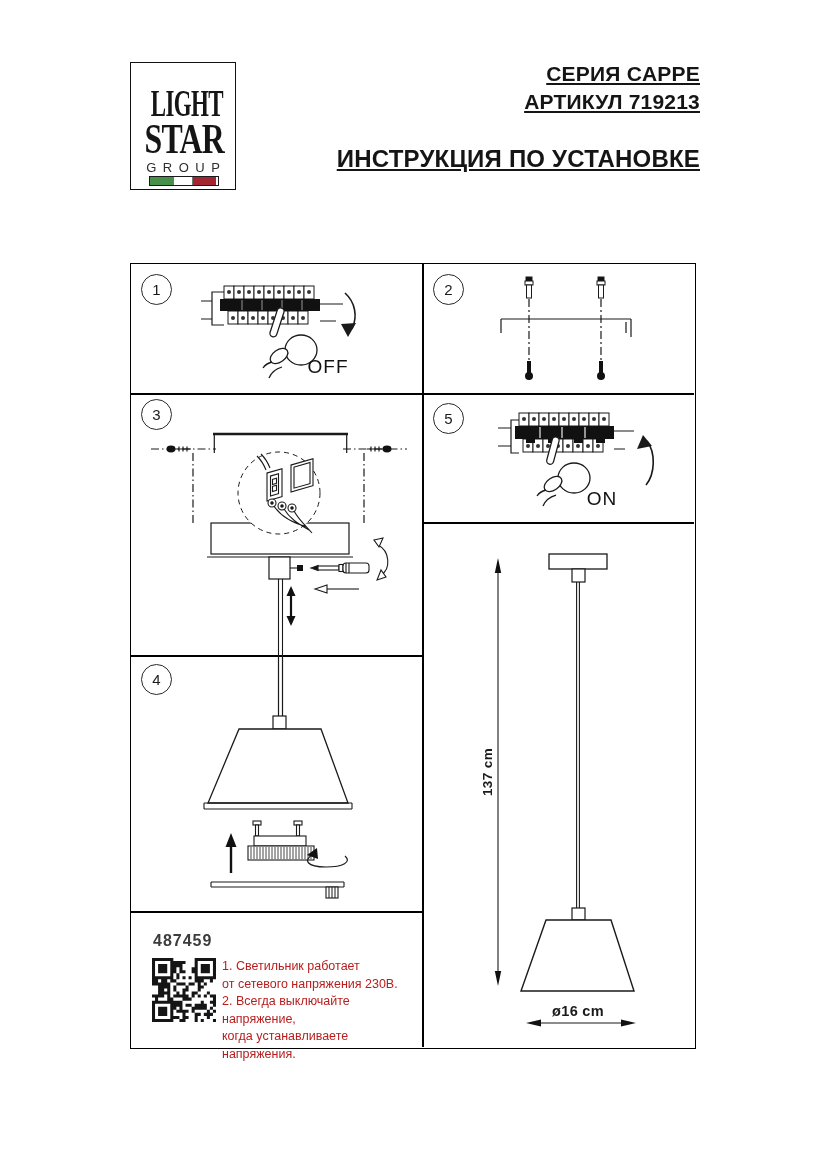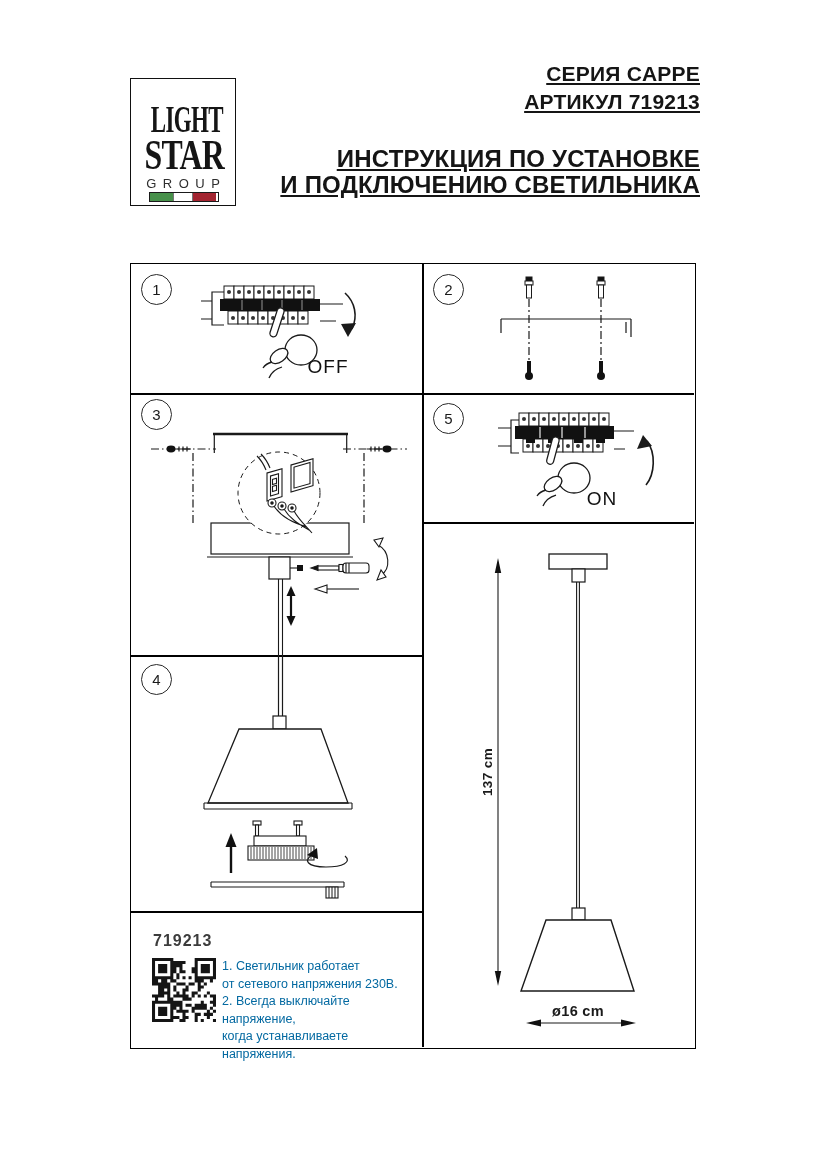--- a/index.html
+++ b/index.html
@@ -1,21 +1,21 @@
 <!DOCTYPE html>
 <html><head>
 <meta charset="utf-8">
 <style>
   html,body{margin:0;padding:0;background:#fff;}
   .page{position:relative;width:826px;height:1169px;background:#fff;overflow:hidden;
         font-family:"Liberation Sans",sans-serif;color:#1a1a1a;}
   .abs{position:absolute;text-decoration:underline;}
 
   
-  .logo{left:130px;top:62px;width:106px;height:128px;border:1.5px solid #111;box-sizing:border-box;margin-top:16px;}
+  .logo{left:130px;top:62px;width:106px;height:128px;border:1.5px solid #111;box-sizing:border-box;}
   .logo-line1{position:absolute;top:22px;left:0;width:100%;text-align:center;
     font-family:"Liberation Serif",serif;font-weight:700;font-size:37px;line-height:37px;
     transform:scaleX(.62);letter-spacing:-1px;color:#151515;}
   .logo-line2{position:absolute;top:54px;left:0;width:100%;text-align:center;
     font-family:"Liberation Serif",serif;font-weight:700;font-size:43px;line-height:43px;
     transform:scaleX(.74);letter-spacing:-1px;color:#151515;}
   .logo-line3{position:absolute;top:97px;left:0;width:100%;text-align:center;
     font-size:13px;letter-spacing:6.5px;text-indent:6.5px;color:#2e2e2e;}
   .flag{position:absolute;top:113px;left:18px;width:68px;height:8px;border:1px solid #1a1a1a;display:flex;}
   .flag span{display:block;height:100%;}
@@ -32,21 +32,21 @@
   .dh{position:absolute;height:1.5px;background:#000;}
 
   .badge{position:absolute;width:29px;height:29px;border:1.3px solid #2a2a2a;border-radius:50%;
     display:flex;align-items:center;justify-content:center;font-size:15px;background:#fff;color:#1a1a1a;}
 
   .lbl{position:absolute;transform:translate(-50%,-50%);font-size:19px;letter-spacing:1px;color:#111;}
   .dim-h{position:absolute;transform:translate(-50%,-50%) rotate(-90deg);font-size:13.5px;font-weight:700;letter-spacing:.4px;}
   .dim-d{position:absolute;transform:translate(-50%,-50%);font-size:14.5px;font-weight:700;letter-spacing:.3px;}
 
   .article{position:absolute;left:22px;top:668px;font-size:16px;font-weight:700;letter-spacing:1px;color:#3c3c3c;}
-  .notes{position:absolute;left:91px;top:694px;width:202px;font-size:12.5px;line-height:17.5px;color:#0369a1;}
+  .notes{position:absolute;left:91px;top:694px;width:202px;font-size:12.5px;line-height:17.5px;color:#b91c1c;}
   svg{position:absolute;overflow:visible;}
 </style>
 </head>
 <body>
 
 <div class="page">
 
   <div class="abs logo">
     <div class="logo-line1">LIGHT</div>
     <div class="logo-line2">STAR</div>
@@ -57,21 +57,20 @@
         <span class="r"></span>
     </div>
   </div>
 
   <div class="abs title">
     <div>СЕРИЯ CAPPE</div>
     <div>АРТИКУЛ 719213</div>
   </div>
   <div class="abs subtitle">
     <div>ИНСТРУКЦИЯ ПО УСТАНОВКЕ</div>
-    <div>И ПОДКЛЮЧЕНИЮ СВЕТИЛЬНИКА</div>
   </div>
 
   <div class="abs grid">
 
     <div class="dv" style="left:291px;top:0;height:783px;"></div>
     <div class="dh" style="left:0;top:129px;width:291px;"></div>
     <div class="dh" style="left:0;top:391px;width:291px;"></div>
     <div class="dh" style="left:0;top:647px;width:291px;"></div>
     <div class="dh" style="left:291px;top:129px;width:272px;"></div>
     <div class="dh" style="left:291px;top:258px;width:272px;"></div>
@@ -337,21 +336,21 @@
       </g>
       <g>
         <path d="M117,501 H201" stroke="#1a1a1a" stroke-width="1.1"></path>
         <polygon points="104,501 119,497.5 119,504.5" fill="#111"></polygon>
         <polygon points="214,501 199,497.5 199,504.5" fill="#111"></polygon>
       </g>
     </svg>
     <span class="dim-h" style="left:356px;top:508px;">137 cm</span>
     <span class="dim-d" style="left:447px;top:747px;">ø16 cm</span>
 
-    <div class="article">719213</div>
+    <div class="article">487459</div>
     <svg id="qr-svg" style="left:21px;top:694px;" width="64" height="64" viewBox="0 0 63 63">
         <path d="M0,0h3v3h-3zM3,0h3v3h-3zM6,0h3v3h-3zM9,0h3v3h-3zM12,0h3v3h-3zM15,0h3v3h-3zM18,0h3v3h-3zM42,0h3v3h-3zM45,0h3v3h-3zM48,0h3v3h-3zM51,0h3v3h-3zM54,0h3v3h-3zM57,0h3v3h-3zM60,0h3v3h-3zM0,3h3v3h-3zM18,3h3v3h-3zM21,3h3v3h-3zM24,3h3v3h-3zM27,3h3v3h-3zM30,3h3v3h-3zM42,3h3v3h-3zM60,3h3v3h-3zM0,6h3v3h-3zM6,6h3v3h-3zM9,6h3v3h-3zM12,6h3v3h-3zM18,6h3v3h-3zM21,6h3v3h-3zM24,6h3v3h-3zM27,6h3v3h-3zM42,6h3v3h-3zM48,6h3v3h-3zM51,6h3v3h-3zM54,6h3v3h-3zM60,6h3v3h-3zM0,9h3v3h-3zM6,9h3v3h-3zM9,9h3v3h-3zM12,9h3v3h-3zM18,9h3v3h-3zM21,9h3v3h-3zM27,9h3v3h-3zM39,9h3v3h-3zM42,9h3v3h-3zM48,9h3v3h-3zM51,9h3v3h-3zM54,9h3v3h-3zM60,9h3v3h-3zM0,12h3v3h-3zM6,12h3v3h-3zM9,12h3v3h-3zM12,12h3v3h-3zM18,12h3v3h-3zM21,12h3v3h-3zM27,12h3v3h-3zM30,12h3v3h-3zM39,12h3v3h-3zM42,12h3v3h-3zM48,12h3v3h-3zM51,12h3v3h-3zM54,12h3v3h-3zM60,12h3v3h-3zM0,15h3v3h-3zM18,15h3v3h-3zM24,15h3v3h-3zM42,15h3v3h-3zM60,15h3v3h-3zM0,18h3v3h-3zM3,18h3v3h-3zM6,18h3v3h-3zM9,18h3v3h-3zM12,18h3v3h-3zM15,18h3v3h-3zM18,18h3v3h-3zM24,18h3v3h-3zM30,18h3v3h-3zM36,18h3v3h-3zM42,18h3v3h-3zM45,18h3v3h-3zM48,18h3v3h-3zM51,18h3v3h-3zM54,18h3v3h-3zM57,18h3v3h-3zM60,18h3v3h-3zM0,21h3v3h-3zM3,21h3v3h-3zM9,21h3v3h-3zM12,21h3v3h-3zM18,21h3v3h-3zM21,21h3v3h-3zM42,21h3v3h-3zM45,21h3v3h-3zM48,21h3v3h-3zM57,21h3v3h-3zM0,24h3v3h-3zM3,24h3v3h-3zM6,24h3v3h-3zM9,24h3v3h-3zM12,24h3v3h-3zM15,24h3v3h-3zM24,24h3v3h-3zM27,24h3v3h-3zM30,24h3v3h-3zM36,24h3v3h-3zM39,24h3v3h-3zM45,24h3v3h-3zM51,24h3v3h-3zM6,27h3v3h-3zM9,27h3v3h-3zM12,27h3v3h-3zM15,27h3v3h-3zM21,27h3v3h-3zM33,27h3v3h-3zM45,27h3v3h-3zM48,27h3v3h-3zM6,30h3v3h-3zM9,30h3v3h-3zM15,30h3v3h-3zM21,30h3v3h-3zM30,30h3v3h-3zM33,30h3v3h-3zM45,30h3v3h-3zM6,33h3v3h-3zM9,33h3v3h-3zM12,33h3v3h-3zM15,33h3v3h-3zM24,33h3v3h-3zM30,33h3v3h-3zM39,33h3v3h-3zM42,33h3v3h-3zM54,33h3v3h-3zM0,36h3v3h-3zM3,36h3v3h-3zM6,36h3v3h-3zM9,36h3v3h-3zM15,36h3v3h-3zM21,36h3v3h-3zM24,36h3v3h-3zM27,36h3v3h-3zM30,36h3v3h-3zM33,36h3v3h-3zM39,36h3v3h-3zM45,36h3v3h-3zM51,36h3v3h-3zM57,36h3v3h-3zM60,36h3v3h-3zM3,39h3v3h-3zM15,39h3v3h-3zM18,39h3v3h-3zM30,39h3v3h-3zM33,39h3v3h-3zM36,39h3v3h-3zM60,39h3v3h-3zM0,42h3v3h-3zM3,42h3v3h-3zM6,42h3v3h-3zM9,42h3v3h-3zM12,42h3v3h-3zM15,42h3v3h-3zM18,42h3v3h-3zM21,42h3v3h-3zM24,42h3v3h-3zM27,42h3v3h-3zM48,42h3v3h-3zM57,42h3v3h-3zM60,42h3v3h-3zM0,45h3v3h-3zM18,45h3v3h-3zM21,45h3v3h-3zM24,45h3v3h-3zM27,45h3v3h-3zM33,45h3v3h-3zM36,45h3v3h-3zM42,45h3v3h-3zM45,45h3v3h-3zM48,45h3v3h-3zM51,45h3v3h-3zM60,45h3v3h-3zM0,48h3v3h-3zM6,48h3v3h-3zM9,48h3v3h-3zM12,48h3v3h-3zM18,48h3v3h-3zM21,48h3v3h-3zM27,48h3v3h-3zM39,48h3v3h-3zM42,48h3v3h-3zM45,48h3v3h-3zM48,48h3v3h-3zM51,48h3v3h-3zM57,48h3v3h-3zM0,51h3v3h-3zM6,51h3v3h-3zM9,51h3v3h-3zM12,51h3v3h-3zM18,51h3v3h-3zM24,51h3v3h-3zM27,51h3v3h-3zM30,51h3v3h-3zM33,51h3v3h-3zM39,51h3v3h-3zM54,51h3v3h-3zM60,51h3v3h-3zM0,54h3v3h-3zM6,54h3v3h-3zM9,54h3v3h-3zM12,54h3v3h-3zM18,54h3v3h-3zM30,54h3v3h-3zM42,54h3v3h-3zM45,54h3v3h-3zM51,54h3v3h-3zM54,54h3v3h-3zM57,54h3v3h-3zM0,57h3v3h-3zM18,57h3v3h-3zM21,57h3v3h-3zM24,57h3v3h-3zM30,57h3v3h-3zM33,57h3v3h-3zM42,57h3v3h-3zM54,57h3v3h-3zM0,60h3v3h-3zM3,60h3v3h-3zM6,60h3v3h-3zM9,60h3v3h-3zM12,60h3v3h-3zM15,60h3v3h-3zM18,60h3v3h-3zM27,60h3v3h-3zM30,60h3v3h-3zM42,60h3v3h-3zM48,60h3v3h-3zM60,60h3v3h-3z" fill="#151515"></path>
       </svg>
     <div class="notes">
       <div>1. Светильник работает</div>
       <div>от сетевого напряжения 230В.</div>
       <div>2. Всегда выключайте напряжение,</div>
       <div>когда устанавливаете напряжения.</div>
     </div>
 

